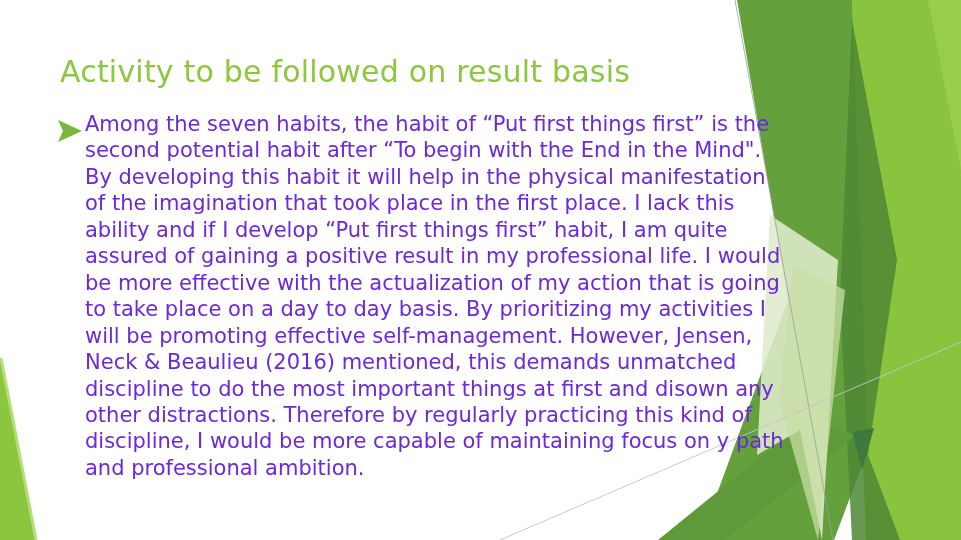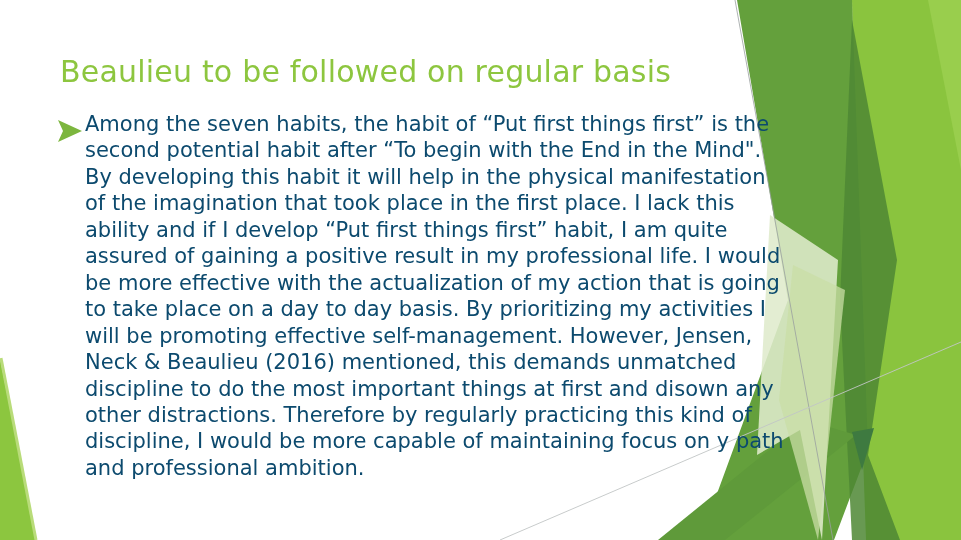--- a/index.html
+++ b/index.html
@@ -23,21 +23,21 @@
   }
   .body-block{
     position:absolute;
     left:85px;top:111px;
     width:702px;
     z-index:2;
   }
   .body-text{
     font-size:21px;
     line-height:26.45px;
-    color:#0c4a6e;
+    color:#6d28d9;
   }
   .bullet-icon{
     position:absolute;
     left:-27px;top:9px;
     width:24px;height:22px;
     display:block;
   }
 </style>
 </head>
 <body>
@@ -55,21 +55,21 @@
     <polygon points="793,265 845,290 818,540 779,400" fill="#C9DDA5" opacity="0.75"></polygon>
     <polygon points="852,432 874,428 862,470" fill="#3E7A40"></polygon>
 
     <line x1="735" y1="0" x2="833" y2="540" stroke="#9aa0a0" stroke-width="1" opacity="0.8"></line>
     <line x1="500" y1="540" x2="961" y2="342" stroke="#c2c6c6" stroke-width="1" opacity="0.9"></line>
 
     <polygon points="0,358 36,540 0,540" fill="#8CC63F"></polygon>
     <line x1="1" y1="358" x2="36" y2="540" stroke="#B9DC7A" stroke-width="3"></line>
   </svg>
 
-  <div class="slide-title">Beaulieu to be followed on regular basis</div>
+  <div class="slide-title">Activity to be followed on result basis</div>
 
   <div class="body-block">
     <span class="bullet-icon">
       <svg viewBox="0 0 24 22" width="24" height="22">
         <polygon points="0,0 24,11 0,22 5,11" fill="#7CB63E"></polygon>
       </svg>
     </span>
     <div class="body-text">Among the seven habits, the habit of “Put first things first” is the second potential habit after “To begin with the End in the Mind". By developing this habit it will help in the physical manifestation of the imagination that took place in the first place. I lack this ability and if I develop “Put first things first” habit, I am quite assured of gaining a positive result in my professional life. I would be more effective with the actualization of my action that is going to take place on a day to day basis. By prioritizing my activities I will be promoting effective self-management. However, Jensen, Neck &amp; Beaulieu (2016) mentioned, this demands unmatched discipline to do the most important things at first and disown any other distractions. Therefore by regularly practicing this kind of discipline, I would be more capable of maintaining focus on y path and professional ambition.</div>
   </div>
 

